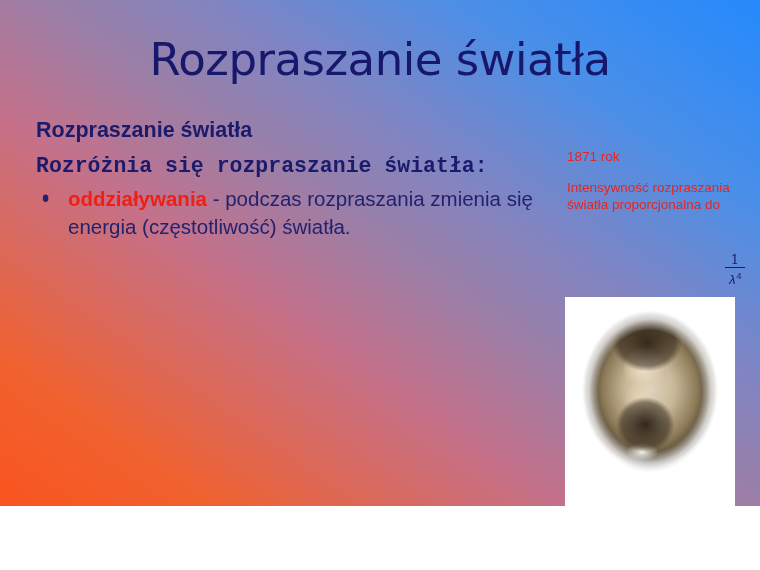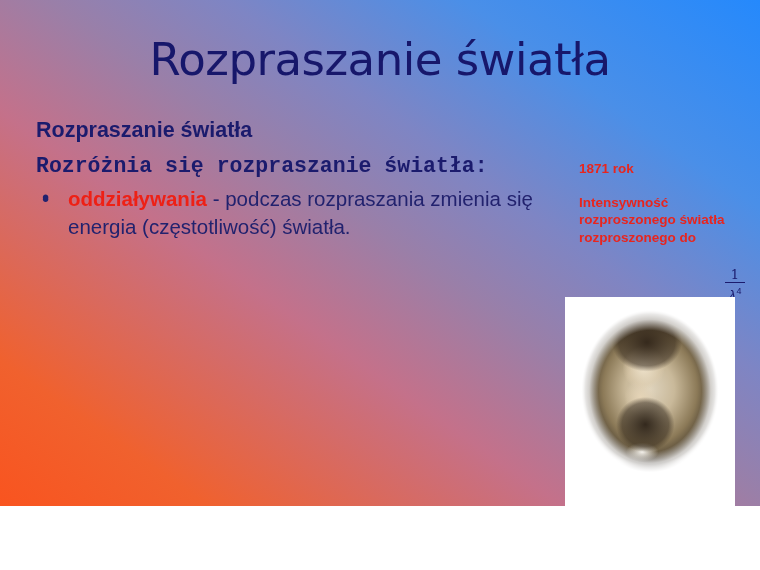--- a/index.html
+++ b/index.html
@@ -104,24 +104,24 @@
 
   
   #right-column {
     position: absolute;
     left: 563px;
     top: 144px;
     width: 196px;
   }
   .red-note {
     color: #e8251e;
-    font-weight: bold;
+    font-weight: normal;
     font-size: 13.5px;
     line-height: 17.5px;
-    margin: 16px;
+    margin: 4px;
   }
   #year-note {
     margin-bottom: 13px;
   }
   #intensity-note-wrap {
     position: relative;
   }
   #formula {
     position: absolute;
     left: 152px;
@@ -243,21 +243,21 @@
       <span class="bullet-marker">•</span>
       <span class="bullet-text"><span class="hl-red">oddziaływania</span><span> - podczas rozpraszania zmienia się energia (częstotliwość) światła.</span></span>
     </div>
 
   </div>
 
   <div id="right-column">
     <p class="red-note" id="year-note">1871 rok</p>
 
     <div id="intensity-note-wrap">
-      <p class="red-note">Intensywność rozproszonego światła rozproszonego do</p>
+      <p class="red-note">Intensywność rozpraszania światła proporcjonalna do</p>
 
       <div id="formula">
         <span class="numer">1</span>
         <span class="divider"></span>
         <span class="denom"><span>λ</span><sup>4</sup></span>
       </div>
     </div>
   </div>
 
   <div id="portrait-card">

